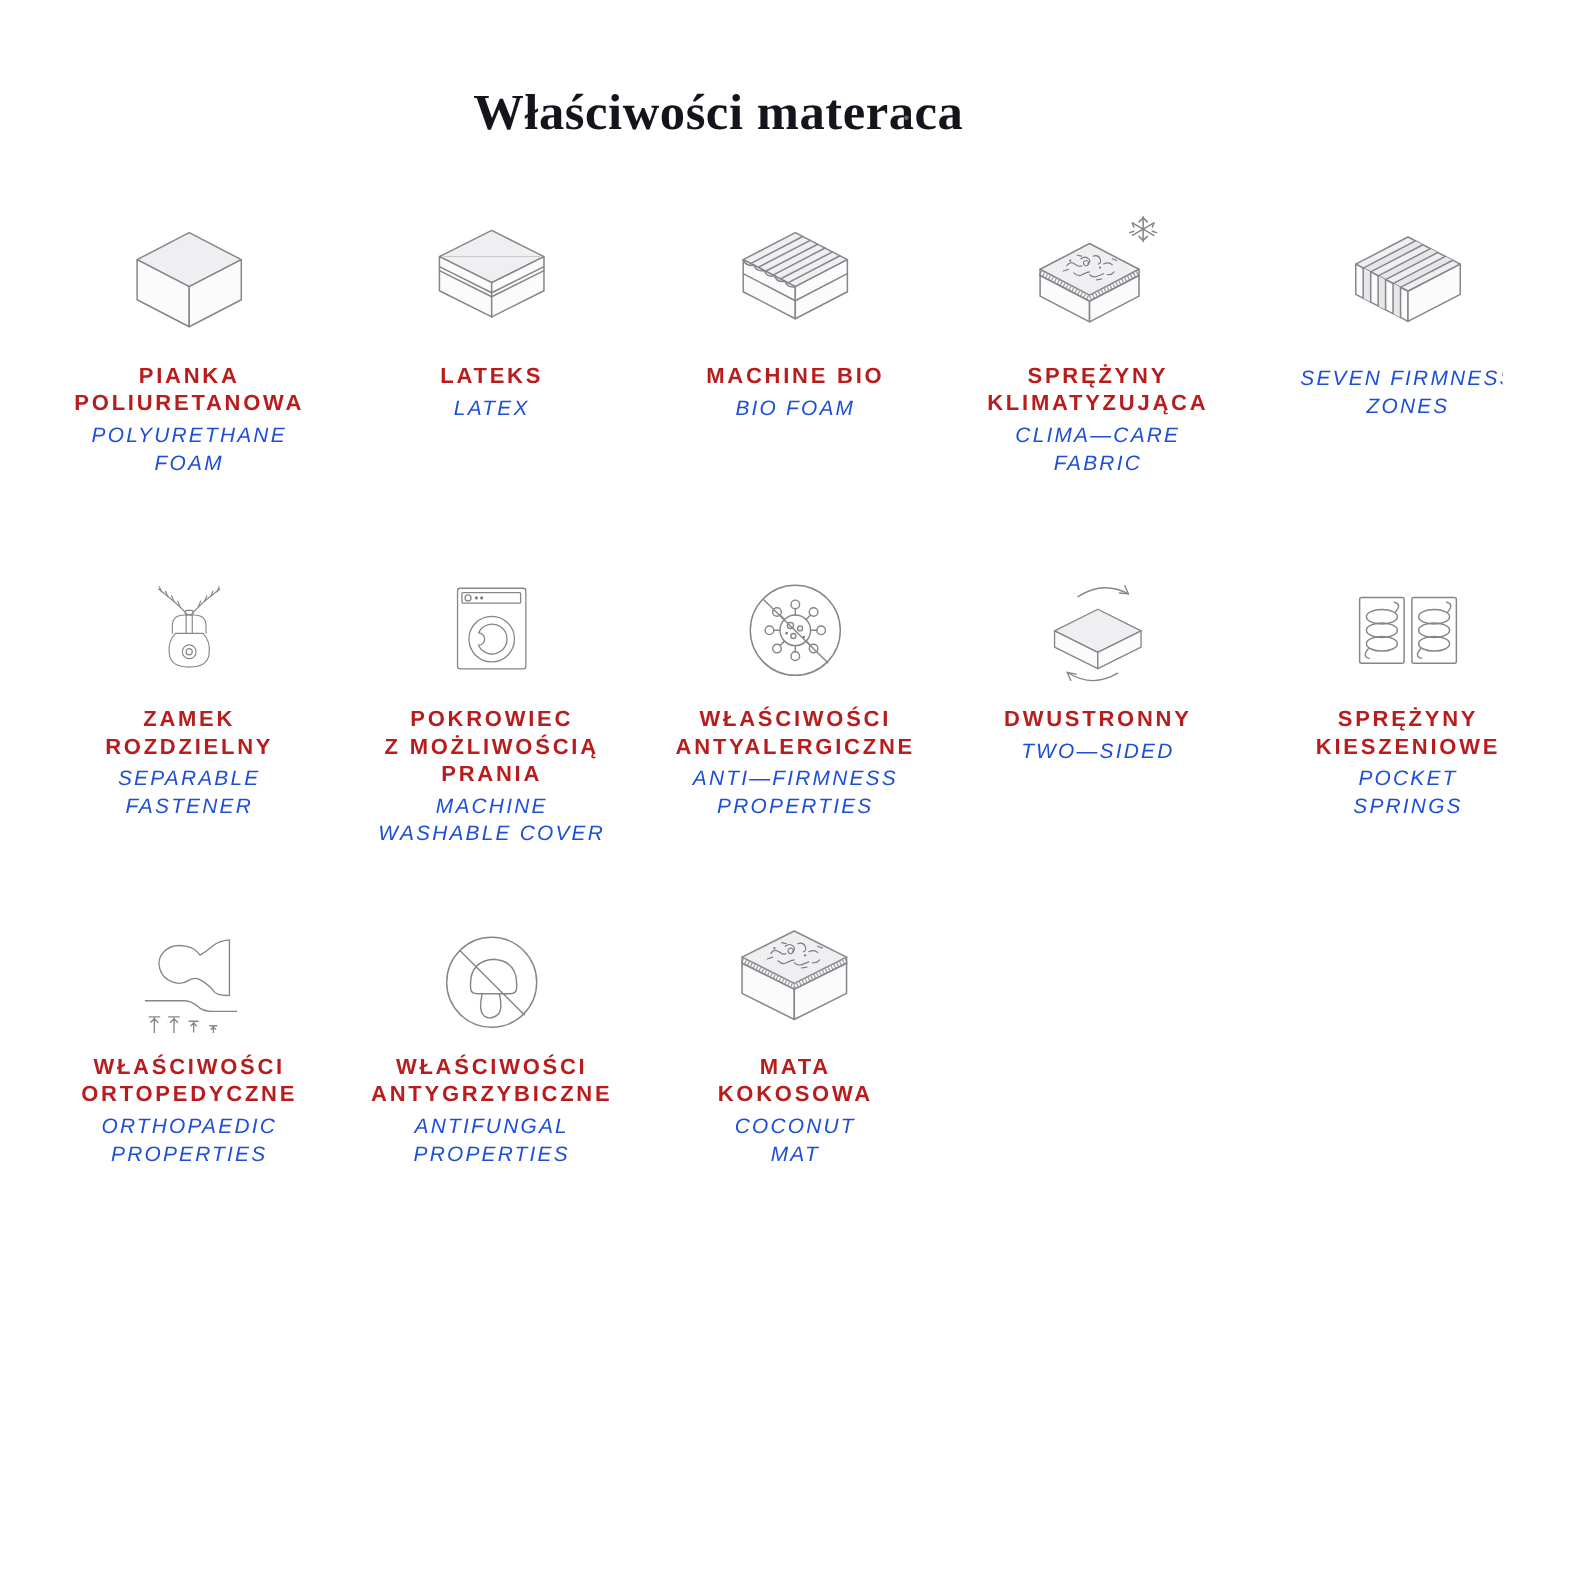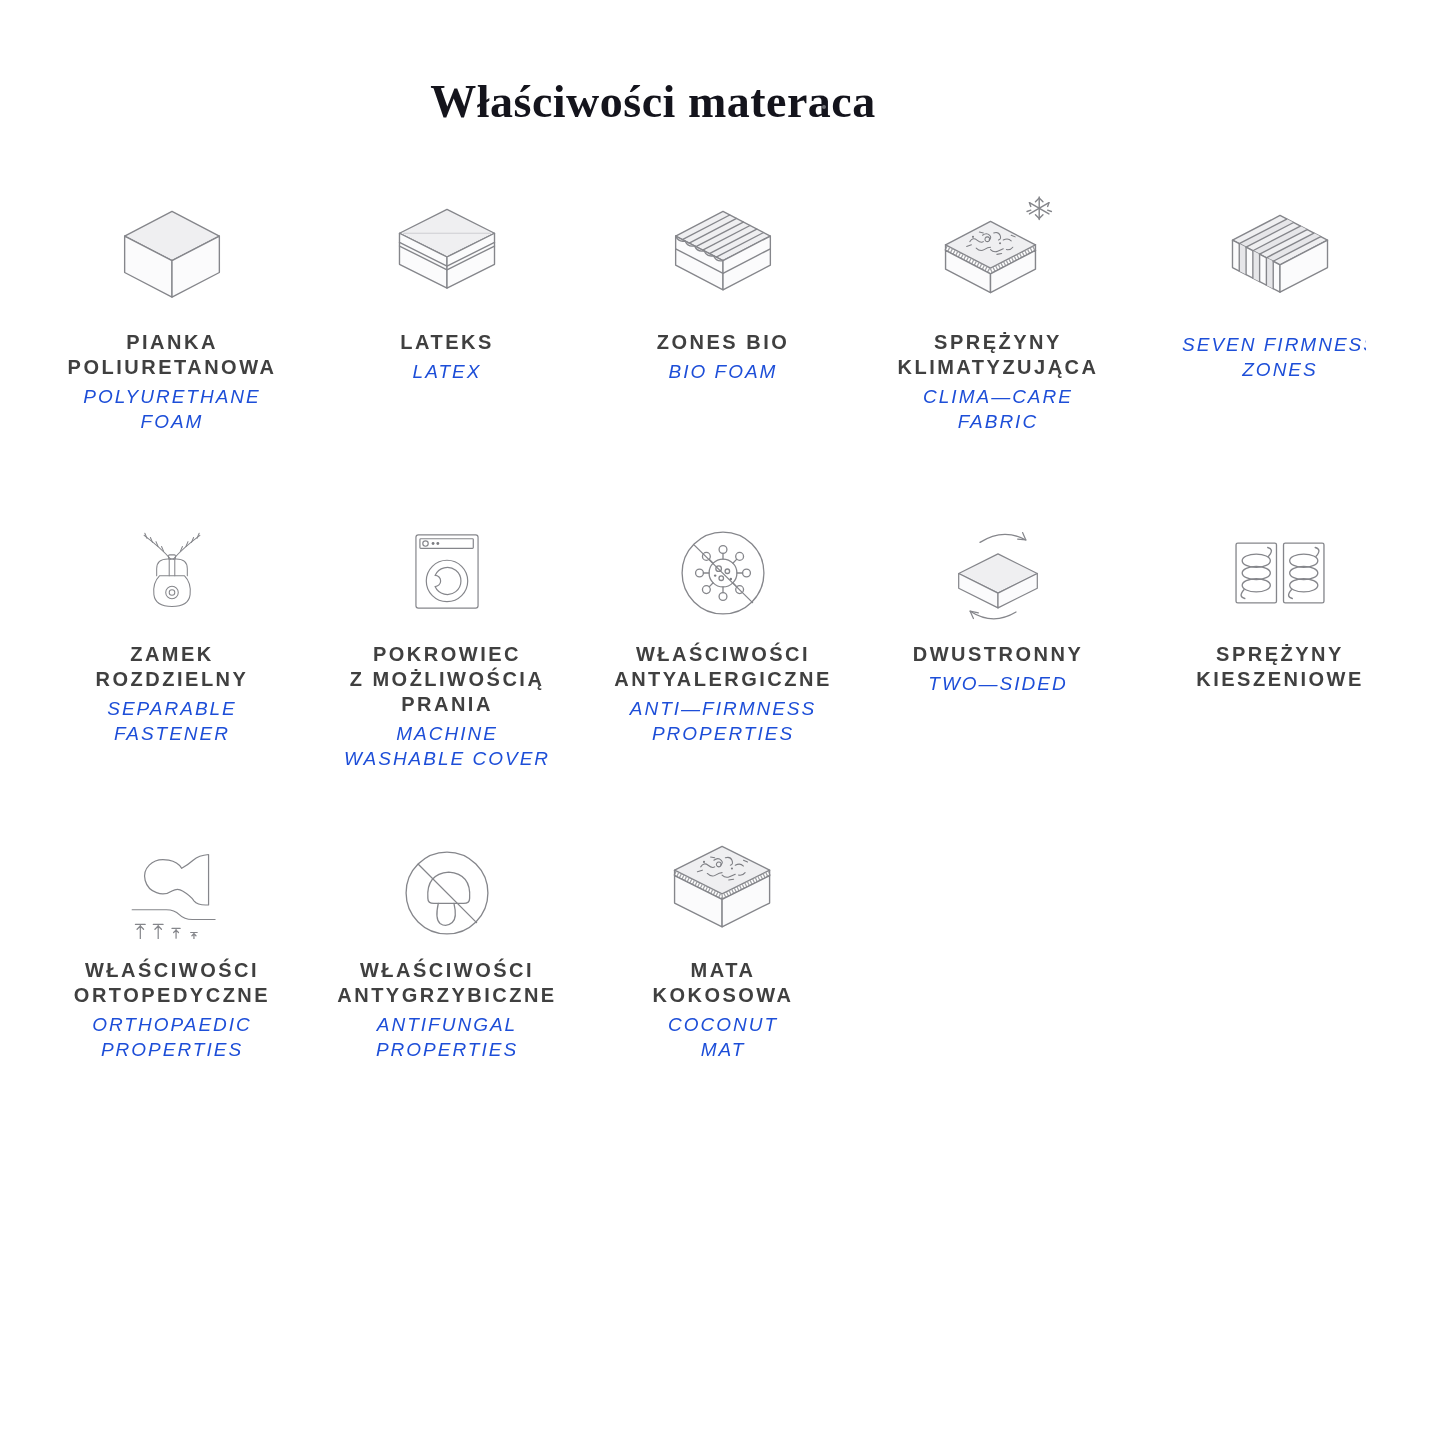--- a/index.html
+++ b/index.html
@@ -8,21 +8,21 @@
   .title{position:absolute;top:46px;left:653px;transform:translateX(-50%);
          font-family:"Liberation Serif",serif;font-weight:700;font-size:46px;line-height:50px;
          color:#14141c;letter-spacing:0.5px;white-space:nowrap;}
   .stray-dot{position:absolute;left:822px;top:105px;width:4px;height:4px;border-radius:50%;
          background:#9a9a9e;opacity:.7;}
   .cell{position:absolute;width:260px;text-align:center;}
   .icon-area{display:flex;align-items:center;justify-content:center;}
   .r1 .icon-area{height:142px;}
   .r2 .icon-area{height:134px;}
   .r3 .icon-area{height:126px;}
-  .pl{font-size:20px;line-height:25px;font-weight:700;letter-spacing:2.5px;color:#404040;
+  .pl{font-size:20px;line-height:25px;font-weight:700;letter-spacing:2.5px;color:#b91c1c;
       white-space:pre-line;margin-top:2px;}
   .en{font-size:19px;line-height:25px;font-style:italic;letter-spacing:2px;color:#1d4ed8;
       white-space:pre-line;margin-top:4px;}
   .clip-en{clip-path:inset(0 44px 0 0);}
   svg{display:block;margin:0 auto;}
   .s{stroke:#85868b;stroke-width:1.5;stroke-linejoin:round;stroke-linecap:round;fill:none;}
   .ftop{fill:#efeff1;}
   .fside{fill:#fbfbfc;}
   .fband{fill:#e6e6e9;}
   .thin{stroke:#c9c9cd;stroke-width:1;}
@@ -79,21 +79,21 @@
           <line x1="28.3" y1="44.6" x2="80.3" y2="17.6"></line>
           <line x1="35.7" y1="48.4" x2="87.7" y2="21.4"></line>
           <line x1="43.1" y1="52.3" x2="95.1" y2="25.3"></line>
           <line x1="50.6" y1="56.1" x2="102.6" y2="29.1"></line>
         </g>
         <path class="s" d="M6,33 q3,7 10.4,5.4 q3,7 10.4,5.4 q3,7 10.4,5.4 q3,7 10.4,5.4 q3,7 10.4,5.4"></path>
         <line class="s" x1="6" y1="47" x2="58" y2="74" stroke-width="1.1"></line>
         <line class="s" x1="58" y1="74" x2="110" y2="47" stroke-width="1.1"></line>
       </svg>
     </div>
-    <div class="pl">ZONES BIO</div>
+    <div class="pl">MACHINE BIO</div>
     <div class="en">BIO FOAM</div>
   </div>
 
   <div class="cell r1" style="left:868px;top:186px;">
     <div class="icon-area">
       <svg width="118" height="124" viewBox="0 0 126 132">
         <g>
           <g class="s" stroke-width="1.4">
             <line x1="107" y1="2" x2="107" y2="26"></line>
             <line x1="96.6" y1="8" x2="117.4" y2="20"></line>
@@ -274,20 +274,22 @@
             <ellipse cx="85" cy="42" rx="16" ry="7.5"></ellipse>
             <ellipse cx="85" cy="56" rx="16" ry="7.5"></ellipse>
             <path d="M99,23 Q106,15 98,13"></path>
             <path d="M71,61 Q64,69 72,71"></path>
           </g>
         </g>
       </svg>
     </div>
     <div class="pl">SPRĘŻYNY
 KIESZENIOWE</div>
+    <div class="en">POCKET
+SPRINGS</div>
   </div>
 
   <div class="cell r3" style="left:42px;top:830px;">
     <div class="icon-area">
       <svg width="96" height="91" viewBox="0 0 118 112">
         <g class="s" stroke-width="1.4">
           <path d="M104,8 Q92,9 85,15 Q78,21 71,25 Q66,17 55,15 Q40,12 31,21 Q23,29 26,40 Q29,51 40,55 Q50,59 59,53 Q66,49 72,53 Q82,59 86,65 Q91,71 104,70 L104,8 Z"></path>
           <path d="M10,76 H52 Q62,76 68,82 Q74,88 84,88 H112"></path>
           <path d="M14,94 H26 M20,95 V114 M16,100 L20,96 L24,100"></path>
           <path d="M36,94 H48 M42,95 V114 M38,100 L42,96 L46,100"></path>

